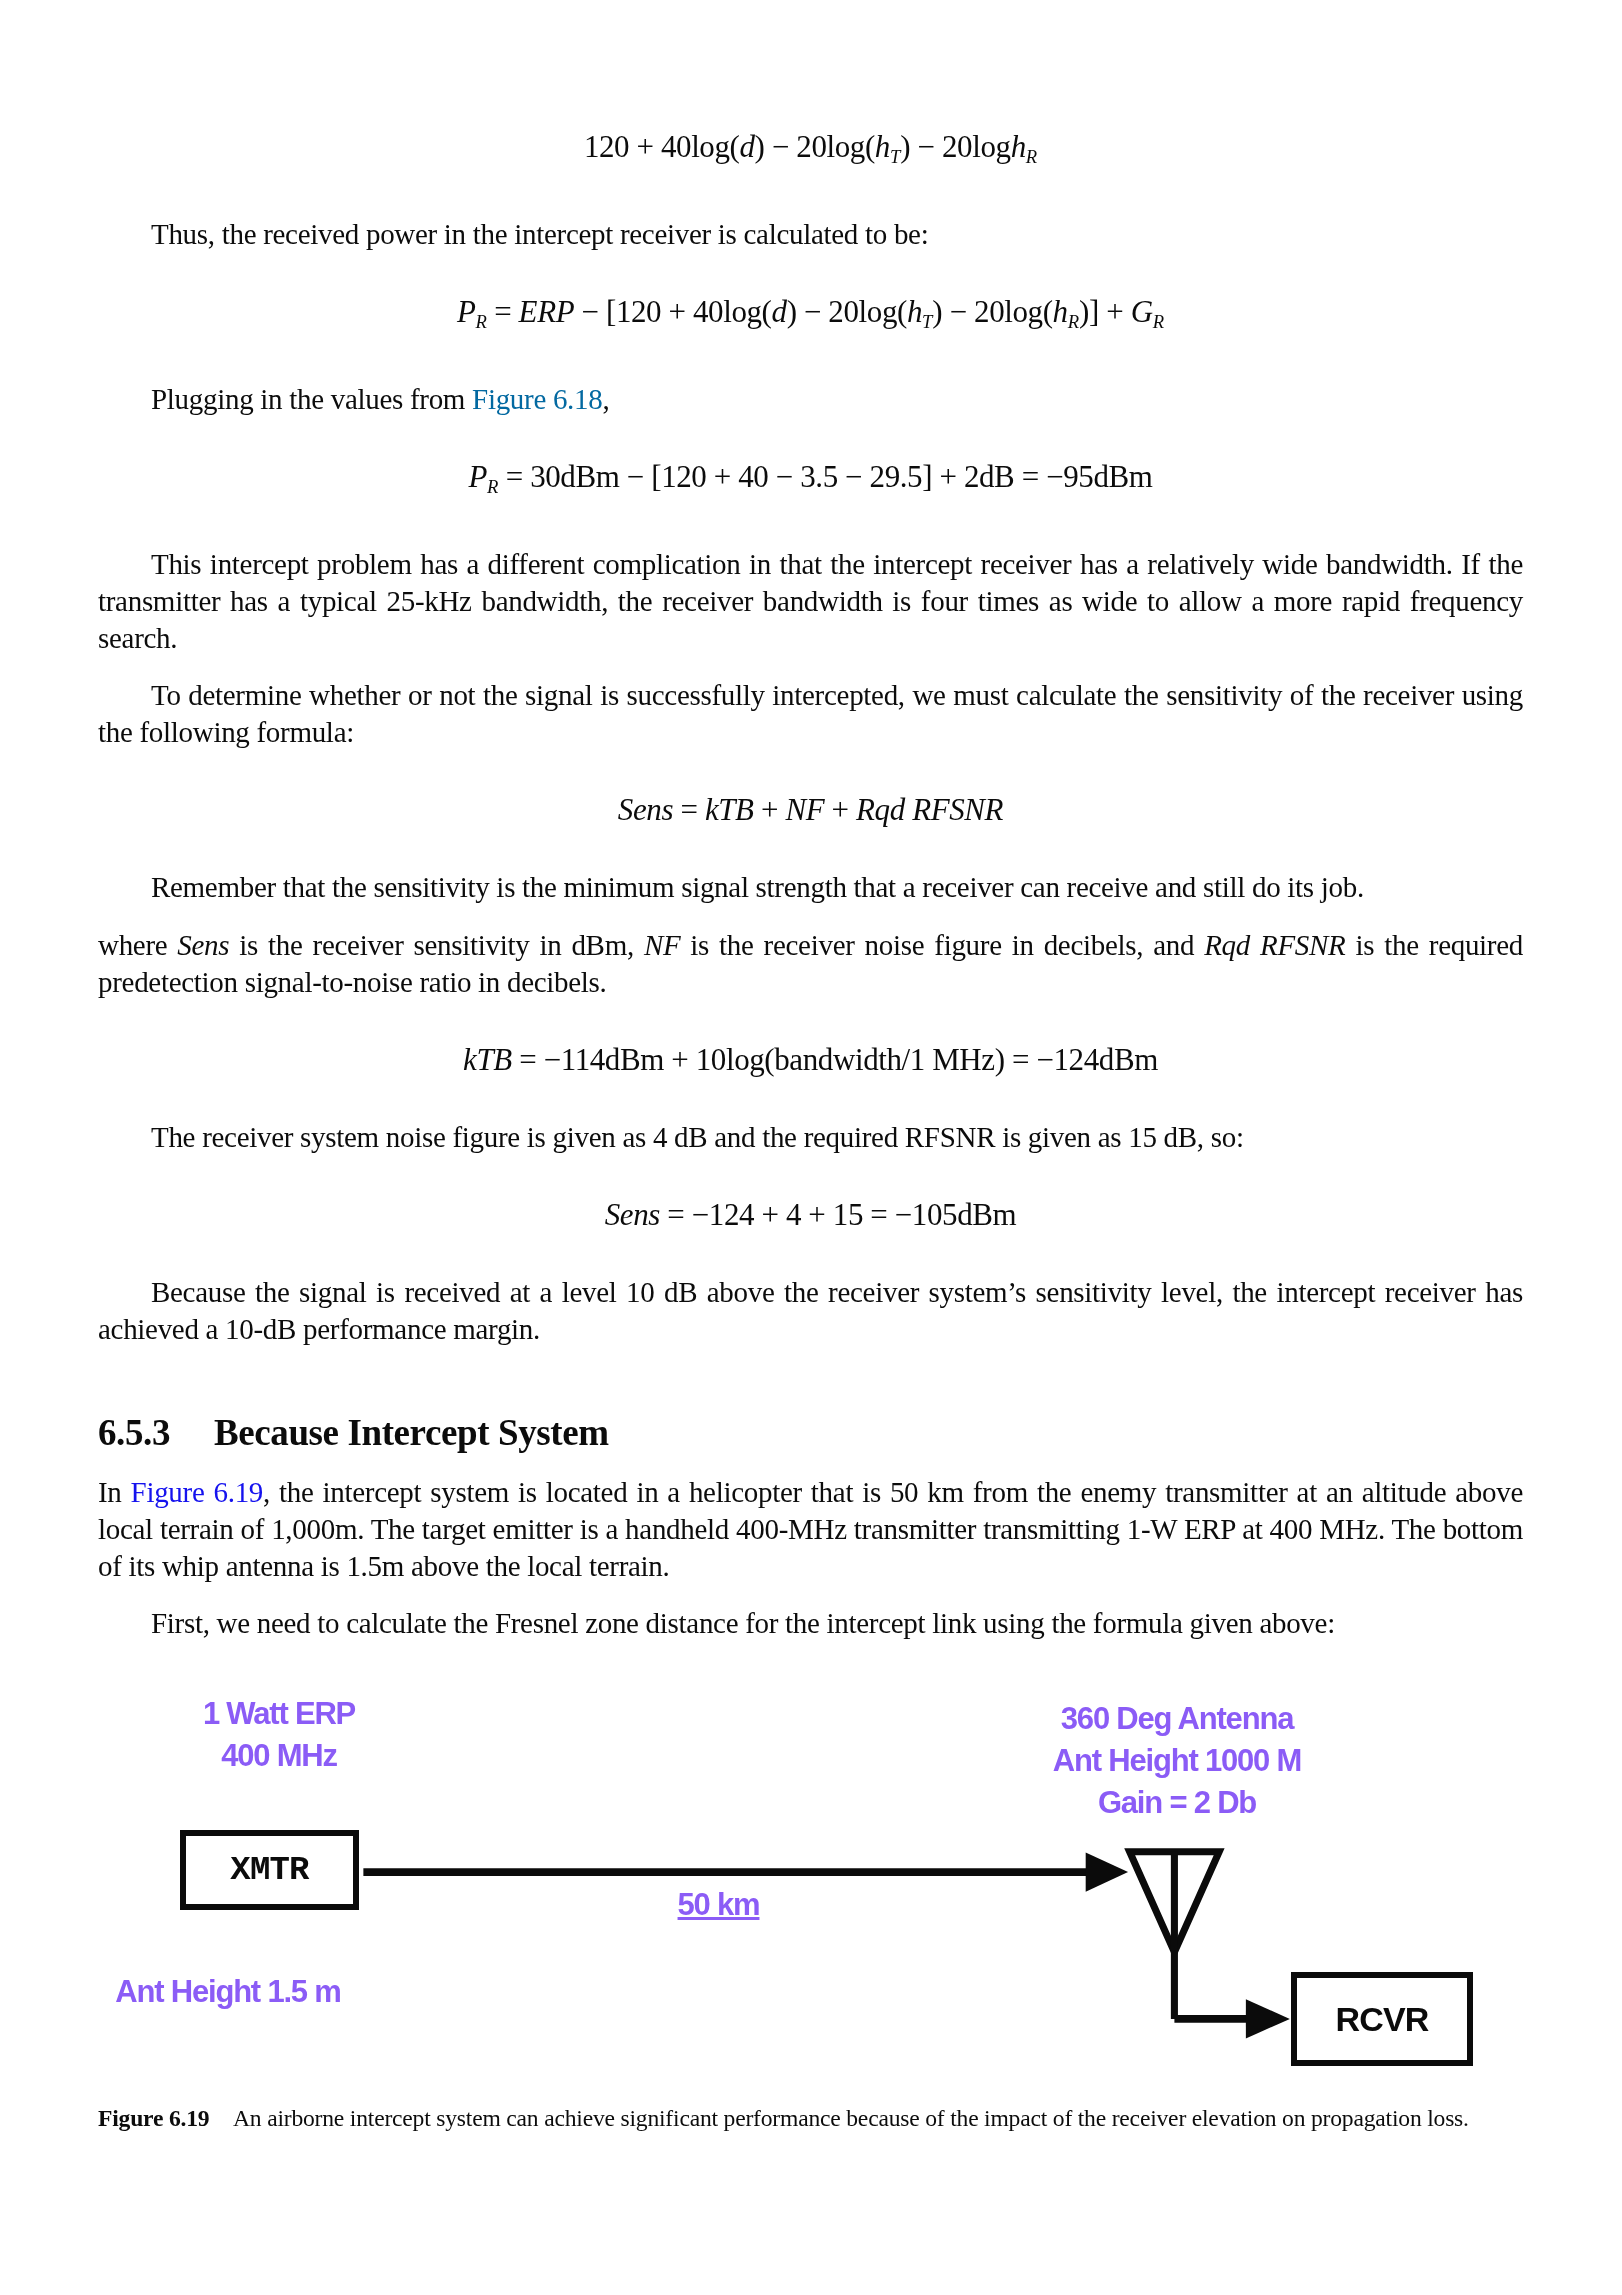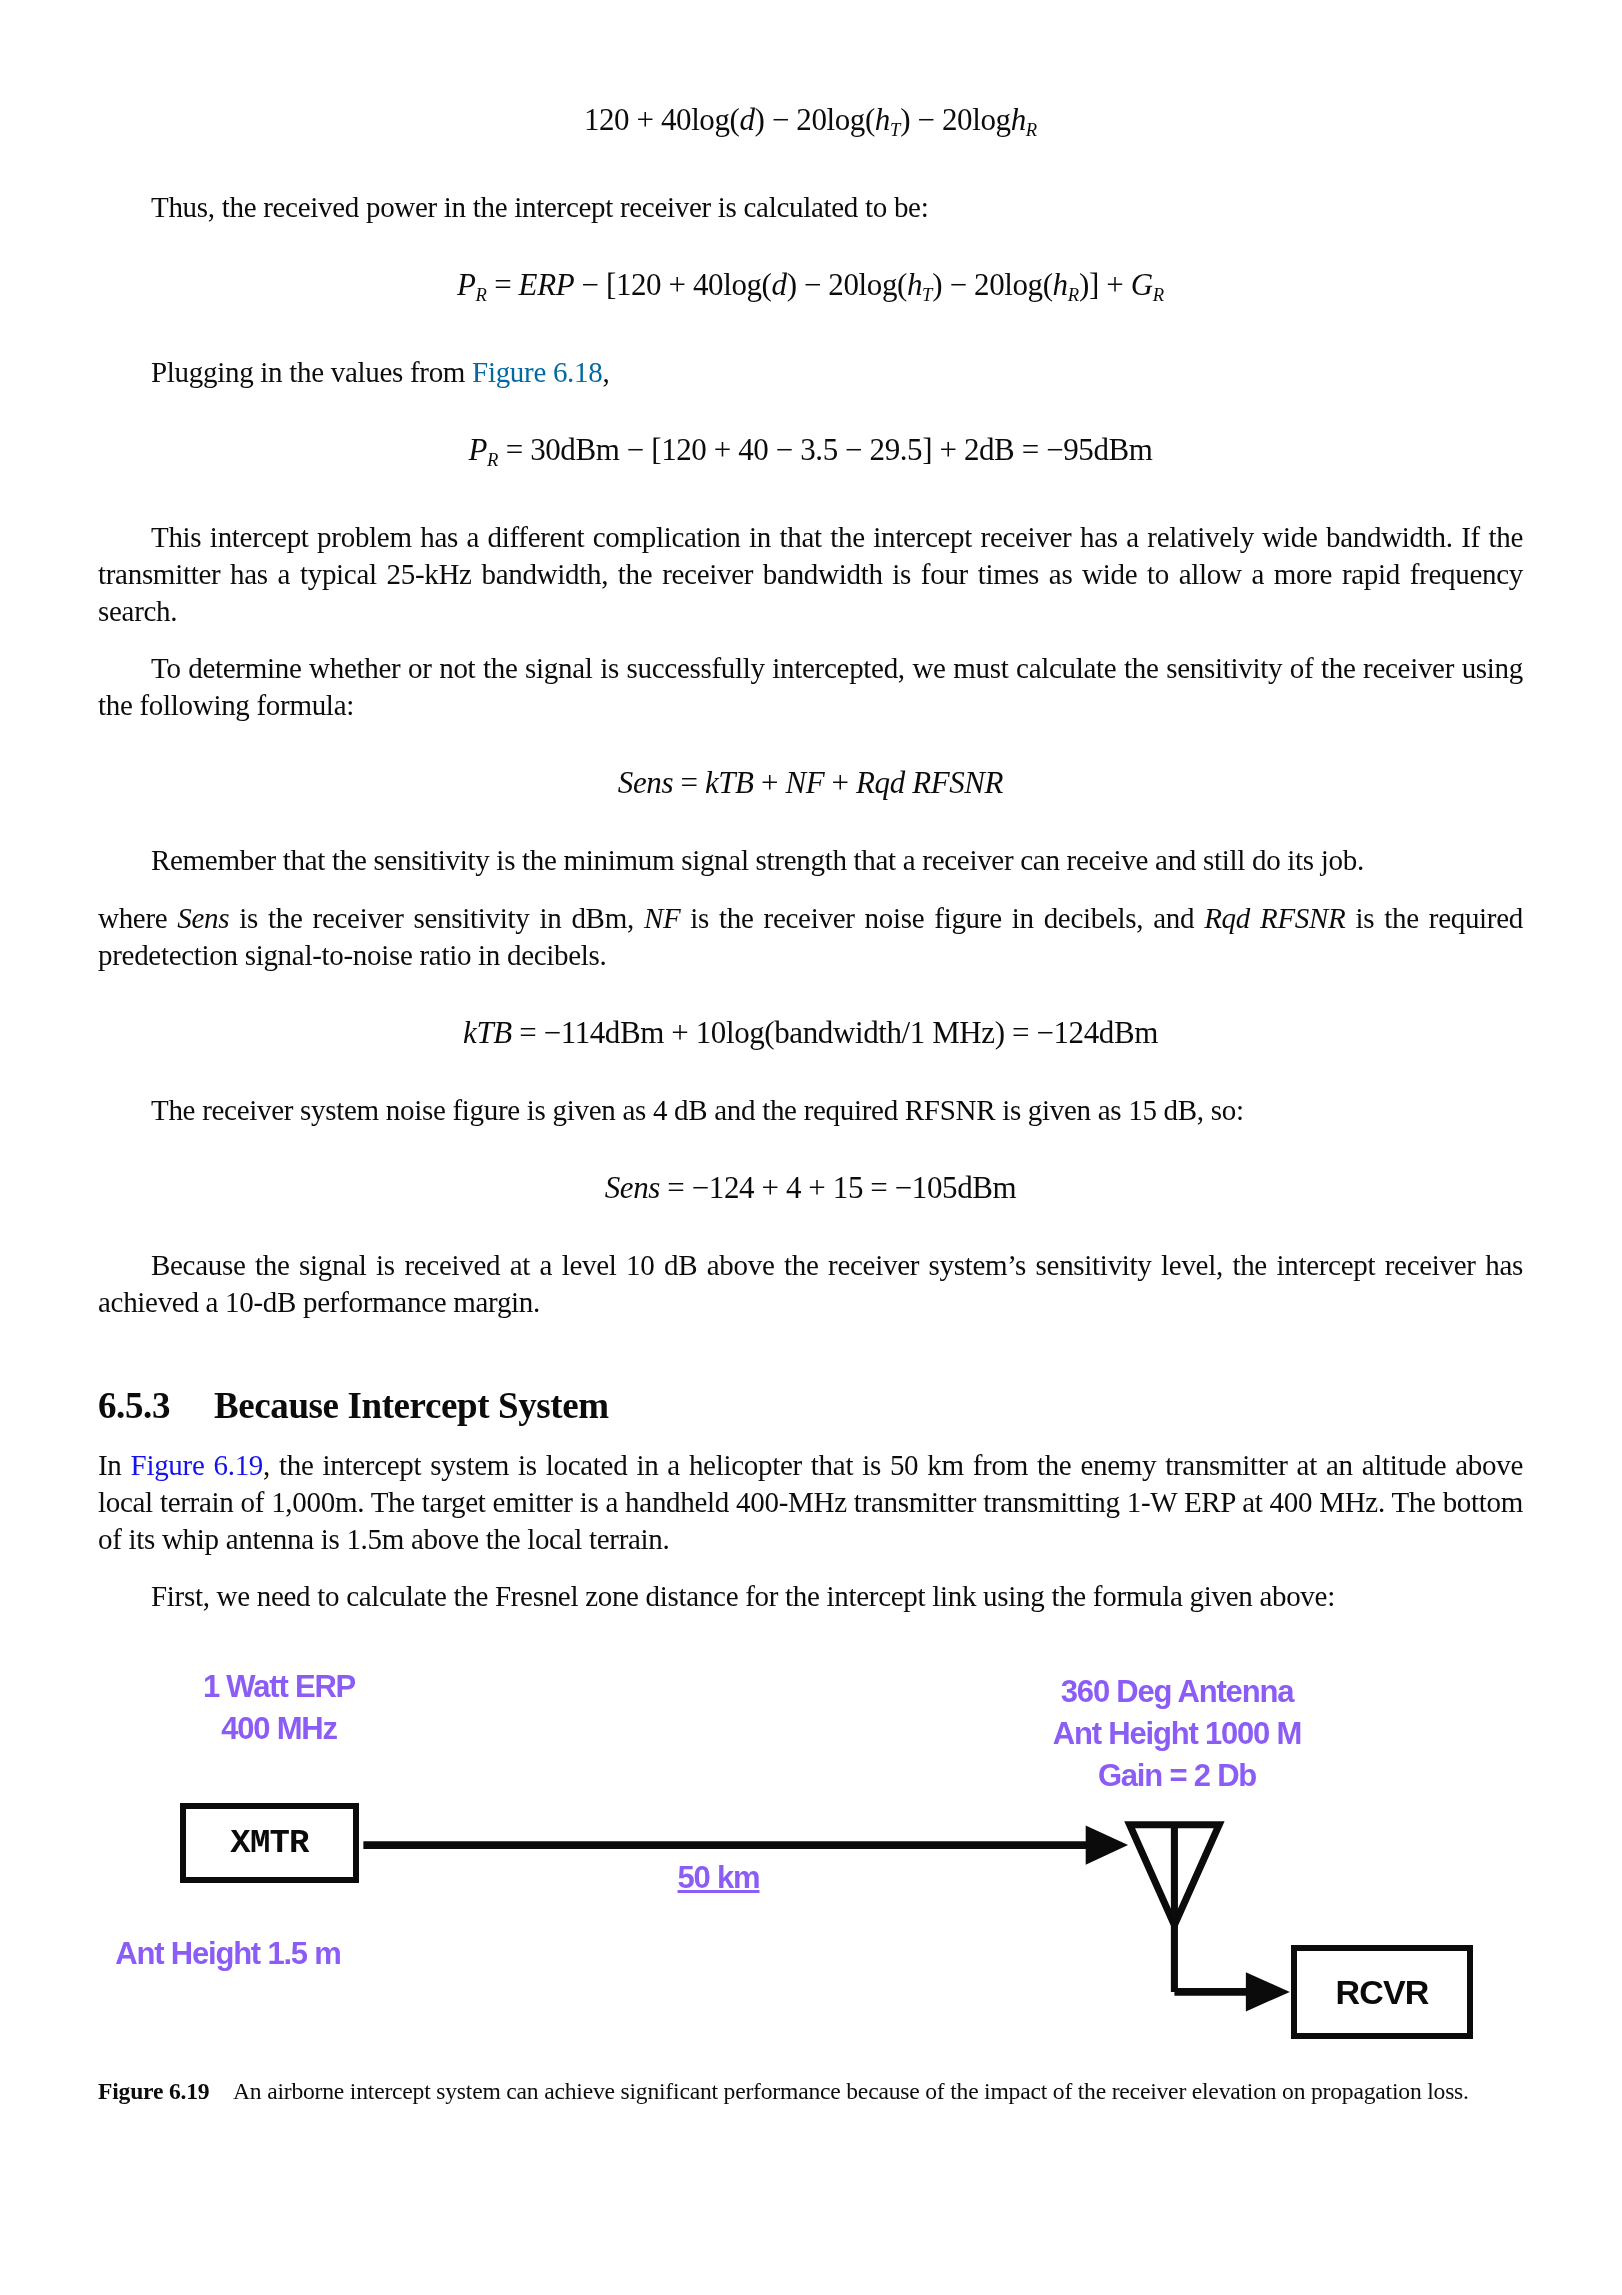--- a/index.html
+++ b/index.html
@@ -1,20 +1,20 @@
 <!DOCTYPE html>
 <html style="font-size:12.6px"><head>
 <meta charset="utf-8">
 <style>
   html,body { margin:0; padding:0; }
   body {
     width:1623px; height:2295px; background:#ffffff; color:#0c0c0c;
     font-family:"Liberation Serif", serif; overflow:hidden;
   }
-  .page { padding:61px 100px 0 98px; }
+  .page { padding:88px 100px 0 98px; }
   p.body {
     font-size:29px; line-height:37px; margin:20.4px 0;
     text-align:justify; letter-spacing:-0.3px;
   }
   .indent { text-indent:53px; }
   .formula {
     font-size:31px; line-height:42px; text-align:center;
     margin:38px 0; letter-spacing:-0.4px;
   }
   .it { font-style:italic; }
@@ -38,21 +38,21 @@
     display:flex; align-items:center; justify-content:center;
     font-family:"Liberation Sans", sans-serif; font-weight:700;
     font-size:34px; letter-spacing:-0.8px; color:#0b0b0b;
     box-sizing:border-box;
   }
   .xmtr { left:82px; top:145px; width:179px; height:80px;font-family:Liberation Mono, monospace; }
   .rcvr { left:1193px; top:287px; width:182px; height:94px; }
   .tx-params { left:75px;  top:7.9px;  width:212px; }
   .rx-params { left:926px; top:12.6px; width:306px; }
   .dist      { left:542px; top:199px; width:157px;text-decoration:underline; }
-  .txh       { left:17.3px;  top:275px; width:298px; text-align:left; }
+  .txh       { left:17.3px;  top:286px; width:298px; text-align:left; }
 
   .caption { font-size:23.6px; line-height:32px; text-align:justify; margin:23.6px 0 0; letter-spacing:-0.2px; }
   .caplabel { font-weight:700; margin-right:23.6px; }
 </style>
 </head>
 <body>
 
 <main class="page">
 
   <div class="formula"><span>120 + 40log(</span><span class="it">d</span><span>) − 20log(</span><span class="it">h</span><span class="sub">T</span><span>) − 20log</span><span class="it">h</span><span class="sub">R</span></div>

